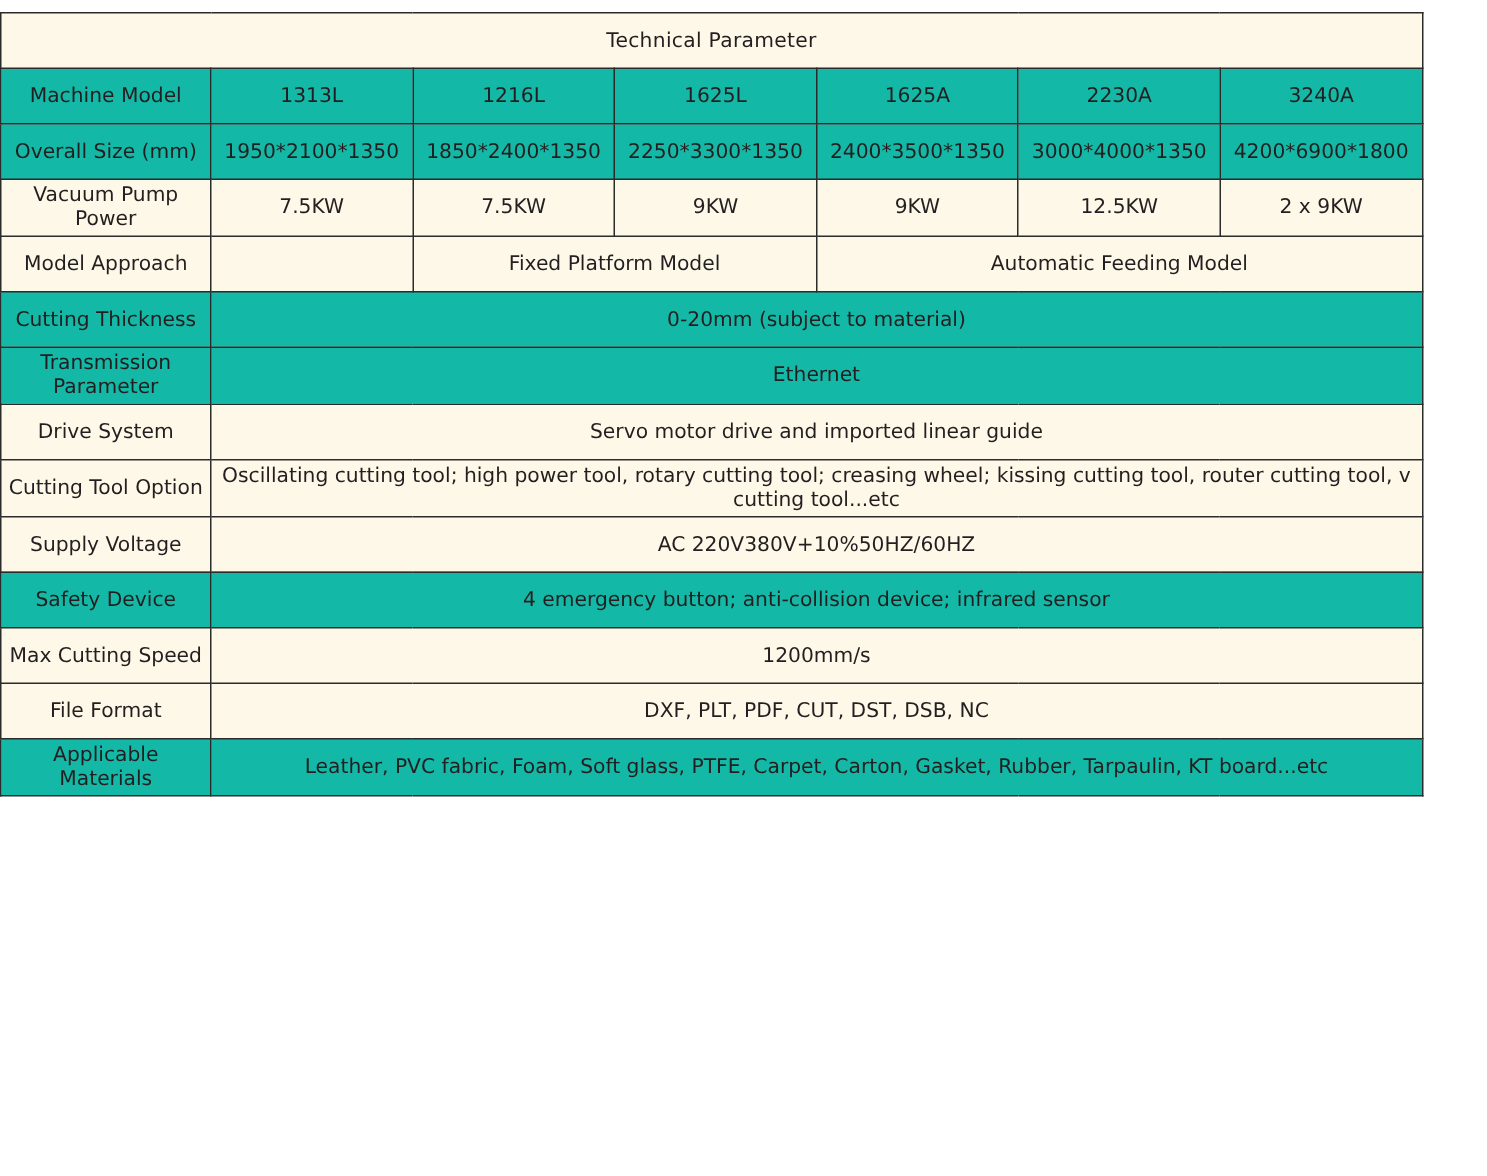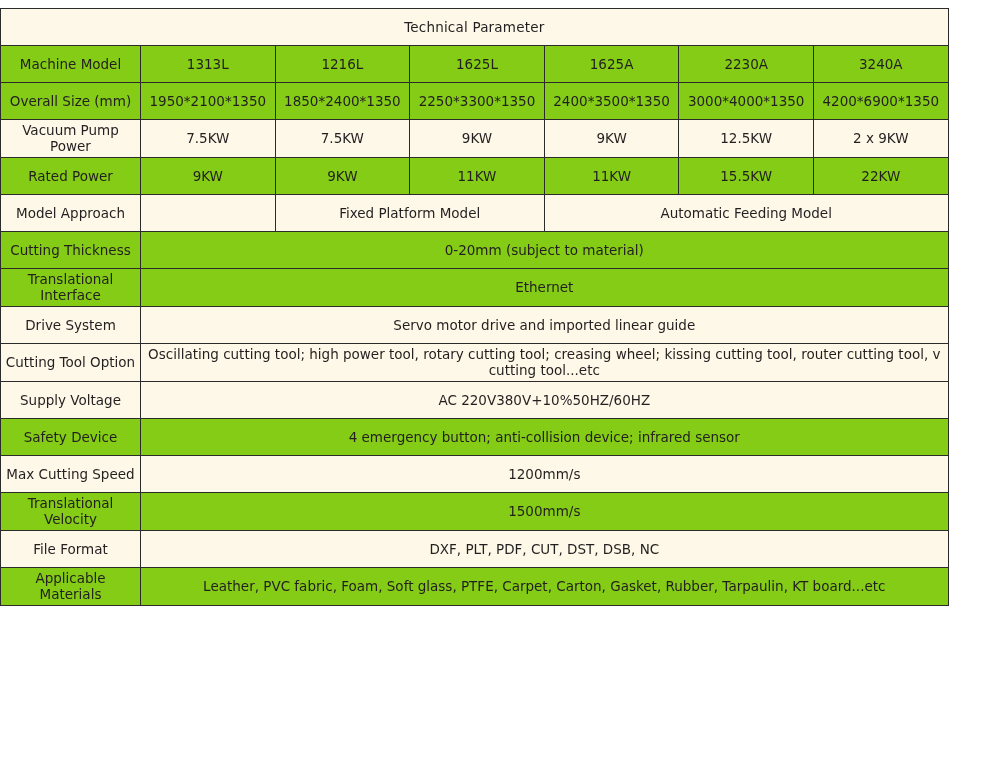--- a/index.html
+++ b/index.html
@@ -50,21 +50,21 @@
   td.label {
     font-size: 13px;
   }
   td.label-sm {
     font-size: 12px;
   }
   tr.cream > td {
     background: #fdf8e7;
   }
   tr.plain > td {
-    background: #84cc16;
+    background: #14b8a6;
   }
   td.cream-cell { background: #fdf8e7; }
   td.val-lg { font-size: 14.5px; }
   td.two-line { line-height: 1.3; font-size: 13.5px; }
   td.blank { font-size: 0; }
 </style>
 </head>
 <body>
 
 <div id="spec-table-wrap">
@@ -91,52 +91,43 @@
           <td class="val-lg">2230A</td>
           <td class="val-lg">3240A</td>
         </tr>
         <tr class="plain">
           <td class="label">Overall Size (mm)</td>
           <td class="val-lg">1950*2100*1350</td>
           <td class="val-lg">1850*2400*1350</td>
           <td class="val-lg">2250*3300*1350</td>
           <td class="val-lg">2400*3500*1350</td>
           <td class="val-lg">3000*4000*1350</td>
-          <td class="val-lg">4200*6900*1350</td>
+          <td class="val-lg">4200*6900*1800</td>
         </tr>
         <tr class="cream">
           <td class="label">Vacuum Pump Power</td>
           <td class="val-lg">7.5KW</td>
           <td class="val-lg">7.5KW</td>
           <td class="val-lg">9KW</td>
           <td class="val-lg">9KW</td>
           <td class="val-lg">12.5KW</td>
           <td class="val-lg">2 x 9KW</td>
-        </tr>
-        <tr class="plain">
-          <td class="label">Rated Power</td>
-          <td class="val-lg">9KW</td>
-          <td class="val-lg">9KW</td>
-          <td class="val-lg">11KW</td>
-          <td class="val-lg">11KW</td>
-          <td class="val-lg">15.5KW</td>
-          <td class="val-lg">22KW</td>
         </tr>
         <tr class="cream">
           <td class="label">Model Approach</td>
           <td colspan="1" class="blank val-lg"></td>
           <td colspan="2" class="val-lg">Fixed Platform Model</td>
           <td colspan="3" class="val-lg">Automatic Feeding Model</td>
         </tr>
         <tr class="plain">
           <td class="label">Cutting Thickness</td>
           <td colspan="6" class="two-line">0-20mm (subject to material)</td>
         </tr>
         <tr class="plain">
-          <td class="label label-sm">Translational Interface</td>
+          <td class="label label-sm">Transmission Parameter</td>
           <td colspan="6" class="two-line">Ethernet</td>
         </tr>
         <tr class="cream">
           <td class="label">Drive System</td>
           <td colspan="6" class="two-line">Servo motor drive and imported linear guide</td>
         </tr>
         <tr class="cream">
           <td class="label label-sm">Cutting Tool Option</td>
           <td colspan="6" class="two-line">Oscillating cutting tool; high power tool, rotary cutting tool; creasing wheel; kissing cutting tool, router cutting tool, v cutting tool...etc</td>
         </tr>
@@ -145,24 +136,20 @@
           <td colspan="6" class="two-line">AC 220V380V+10%50HZ/60HZ</td>
         </tr>
         <tr class="plain">
           <td class="label">Safety Device</td>
           <td colspan="6" class="two-line">4 emergency button; anti-collision device; infrared sensor</td>
         </tr>
         <tr class="cream">
           <td class="label">Max Cutting Speed</td>
           <td colspan="6" class="two-line">1200mm/s</td>
         </tr>
-        <tr class="plain">
-          <td class="label label-sm">Translational Velocity</td>
-          <td colspan="6" class="two-line">1500mm/s</td>
-        </tr>
         <tr class="cream">
           <td class="label">File Format</td>
           <td colspan="6" class="two-line">DXF, PLT, PDF, CUT, DST, DSB, NC</td>
         </tr>
         <tr class="plain">
           <td class="label label-sm">Applicable Materials</td>
           <td colspan="6" class="two-line">Leather, PVC fabric, Foam, Soft glass, PTFE, Carpet, Carton, Gasket, Rubber, Tarpaulin, KT board...etc</td>
         </tr>
       </tbody>
   </table>

